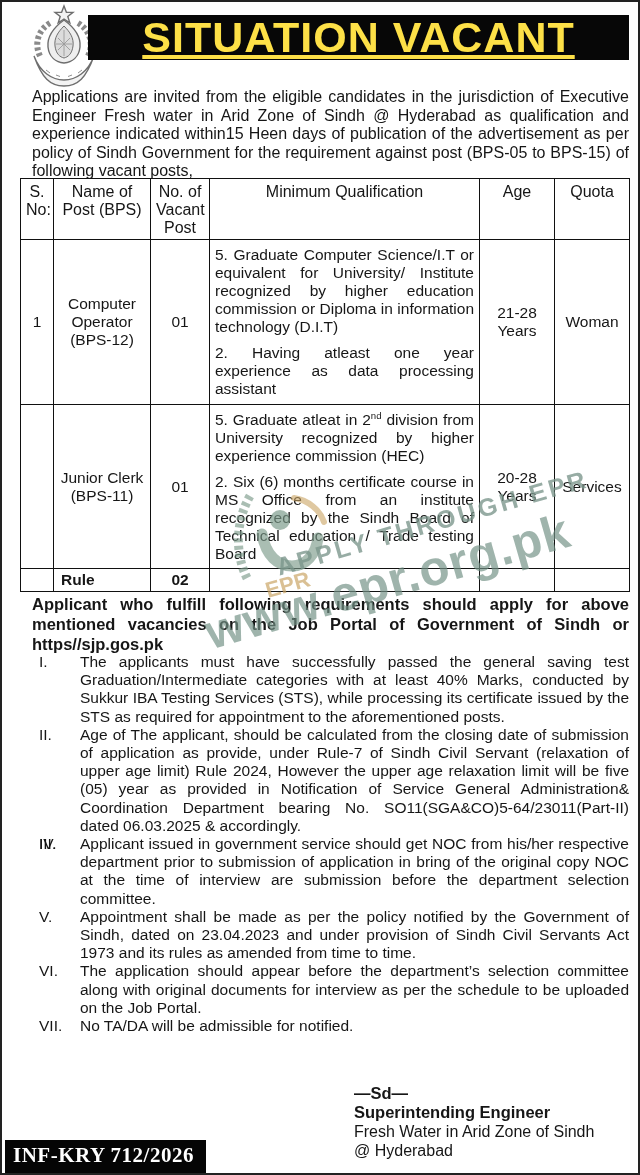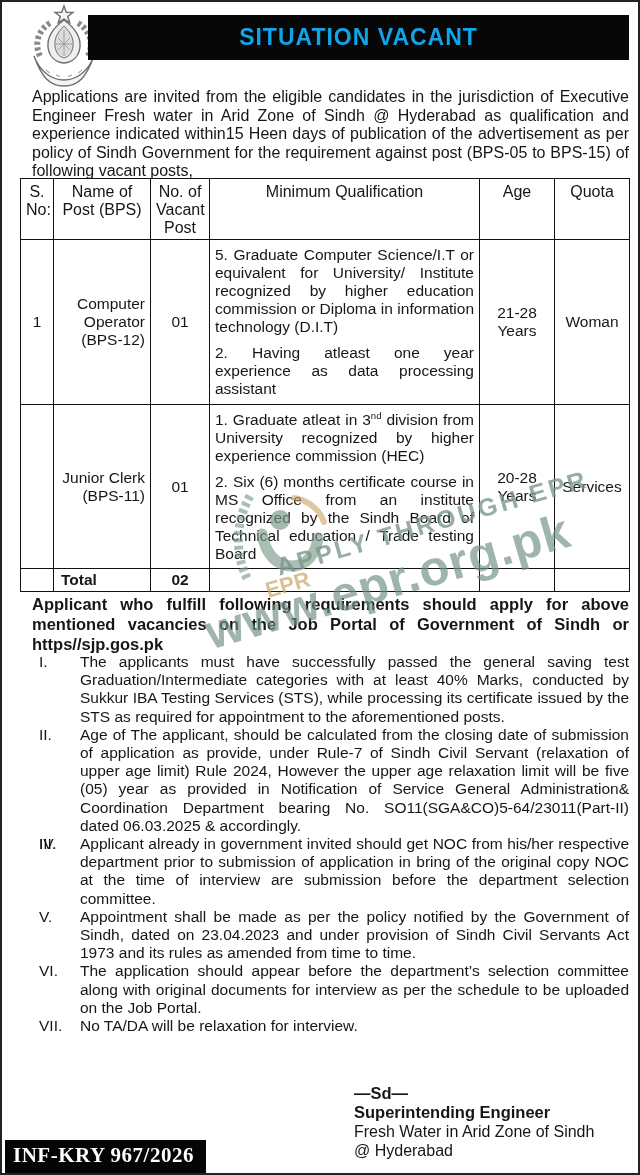--- a/index.html
+++ b/index.html
@@ -7,41 +7,41 @@
     position:relative;width:640px;height:1175px;margin:0 auto;
     background:#ffffff;box-sizing:border-box;border:2px solid #222;
     font-family:"Liberation Sans","DejaVu Sans",sans-serif;color:#161616;
     overflow:hidden;
   }
   
   .crest{position:absolute;left:24px;top:2px;width:76px;height:86px;}
   
   .titlebar{
     position:absolute;left:86px;top:13px;width:541px;height:45px;
-    background:#070707;color:#0ea5e9;display:flex;align-items:center;justify-content:center;
-    font-size:23px;font-weight:bold;letter-spacing:1px;
+    background:#070707;color:#fde047;display:flex;align-items:center;justify-content:center;
+    font-size:43px;font-weight:bold;letter-spacing:1px;text-decoration:underline;
   }
   
   .intro{
     position:absolute;left:30px;top:86px;width:597px;
     font-size:16px;line-height:18.5px;text-align:justify;
   }
   
   table.vacancy{
     position:absolute;left:18px;top:176px;width:609px;
     border-collapse:collapse;table-layout:fixed;
     font-size:15.5px;line-height:18px;
   }
   table.vacancy td,table.vacancy th{
     border:1.6px solid #111;padding:2px 5px;box-sizing:border-box;
     vertical-align:middle;overflow:hidden;
   }
   table.vacancy th{font-size:16px;font-weight:normal;text-align:center;vertical-align:top;padding-top:4px;}
   td.sno{vertical-align:top;text-align:center;padding-top:4px;}
-  td.post{text-align:right;margin-left:12px;}
+  td.post{text-align:center;margin-left:12px;}
   td.vac{text-align:center;}
   td.qual{vertical-align:top;text-align:justify;padding:3px 6px;}
   td.qual .q2{margin-top:8px;}
   td.age,td.quota{text-align:center;}
   tr.totalrow td{font-weight:bold;padding-top:1px;padding-bottom:1px;}
   tr.totalrow td.tlabel{text-align:left;padding-left:7px;}
   tr.totalrow td.tval{text-align:center;margin-top:40px;}
   sup{font-size:0.62em;line-height:0;}
   
   .note{
@@ -132,29 +132,29 @@
         <div class="q2">2. Having atleast one year experience as data processing assistant</div>
       </td>
       <td class="age">21-28 Years</td>
       <td class="quota">Woman</td>
     </tr>
     <tr style="height:164px;">
       <td class="sno"></td>
       <td class="post">Junior Clerk (BPS-11)</td>
       <td class="vac">01</td>
       <td class="qual">
-        <div><span>1. Graduate atleat in 3</span><sup>nd</sup><span> division from University recognized by higher experience commission (HEC)</span></div>
+        <div><span>5. Graduate atleat in 2</span><sup>nd</sup><span> division from University recognized by higher experience commission (HEC)</span></div>
         <div class="q2">2. Six (6) months certificate course in MS Office from an institute recognized by the Sindh Board of Technical education / Trade testing Board</div>
       </td>
       <td class="age">20-28 Years</td>
       <td class="quota">Services</td>
     </tr>
     <tr class="totalrow" style="height:23px;">
       <td></td>
-      <td class="tlabel">Total</td>
+      <td class="tlabel">Rule</td>
       <td class="tval">02</td>
       <td></td>
       <td></td>
       <td></td>
     </tr>
   </tbody>
     </table>
 
   <div class="note">Applicant who fulfill following requirements should apply for above mentioned vacancies on the Job Portal of Government of Sindh or https//sjp.gos.pk</div>
 
@@ -165,44 +165,44 @@
     </div>
     <div class="req">
       <span class="num">II.</span>
       <span>Age of The applicant, should be calculated from the closing date of submission of application as provide, under Rule-7 of Sindh Civil Servant (relaxation of upper age limit) Rule 2024, However the upper age relaxation limit will be five (05) year as provided in Notification of Service General Administration&amp; Coordination Department bearing No. SO11(SGA&amp;CO)5-64/23011(Part-II) dated 06.03.2025 &amp; accordingly.</span>
     </div>
     <div class="req">
       <span class="num">III.</span>
     </div>
     <div class="req">
       <span class="num">IV.</span>
-      <span>Applicant already in government invited should get NOC from his/her respective department prior to submission of application in bring of the original copy NOC at the time of interview are submission before the department selection committee.</span>
+      <span>Applicant issued in government service should get NOC from his/her respective department prior to submission of application in bring of the original copy NOC at the time of interview are submission before the department selection committee.</span>
     </div>
     <div class="req">
       <span class="num">V.</span>
       <span>Appointment shall be made as per the policy notified by the Government of Sindh, dated on 23.04.2023 and under provision of Sindh Civil Servants Act 1973 and its rules as amended from time to time.</span>
     </div>
     <div class="req">
       <span class="num">VI.</span>
       <span>The application should appear before the department’s selection committee along with original documents for interview as per the schedule to be uploaded on the Job Portal.</span>
     </div>
     <div class="req">
       <span class="num">VII.</span>
-      <span>No TA/DA will be relaxation for interview.</span>
+      <span>No TA/DA will be admissible for notified.</span>
     </div>
   </div>
 
   <div class="sig">
     <div class="sd">—Sd—</div>
     <div class="role">Superintending Engineer</div>
     <div>Fresh Water in Arid Zone of Sindh</div>
     <div>@ Hyderabad</div>
   </div>
 
-  <div class="footer-ref">INF-KRY 967/2026</div>
+  <div class="footer-ref">INF-KRY 712/2026</div>
 
   <svg class="wm-logo" viewBox="0 0 110 128">
     <g fill="none">
       <path d="M22 14 C8 38 6 72 20 98" stroke="#7a9a8a" stroke-width="9" stroke-dasharray="4 3.4" opacity="0.8"></path>
       <circle cx="52" cy="38" r="10" fill="#7a9a8a" opacity="0.85"></circle>
       <path d="M34 52 C38 74 50 84 64 84 C78 84 88 72 90 56" stroke="#7a9a8a" stroke-width="11" stroke-linecap="round" opacity="0.8"></path>
       <path d="M66 16 C80 18 92 28 96 40" stroke="#c9a362" stroke-width="6" stroke-linecap="round" opacity="0.75"></path>
       <text x="40" y="116" font-family="Liberation Sans, sans-serif" font-size="22" font-weight="bold" fill="#c9a362" opacity="0.85" transform="rotate(-16 40 116)">EPR</text>
     </g>
   </svg>

